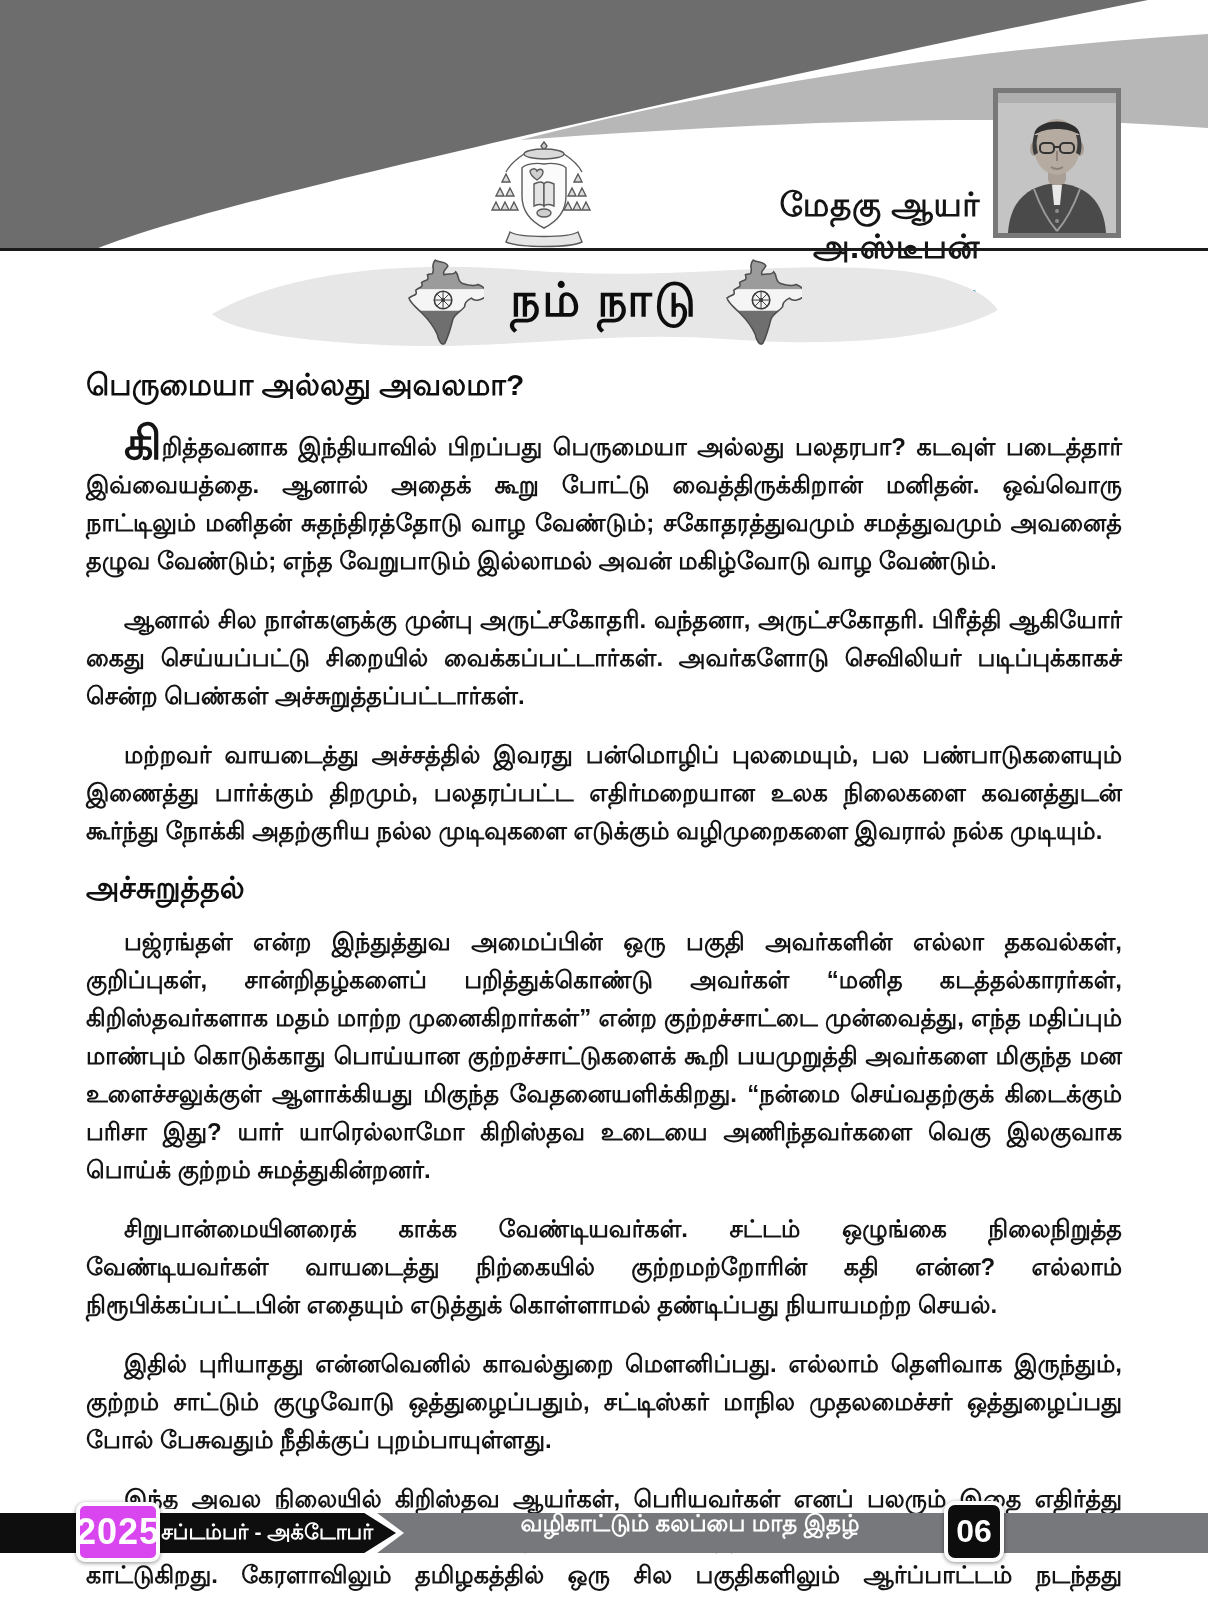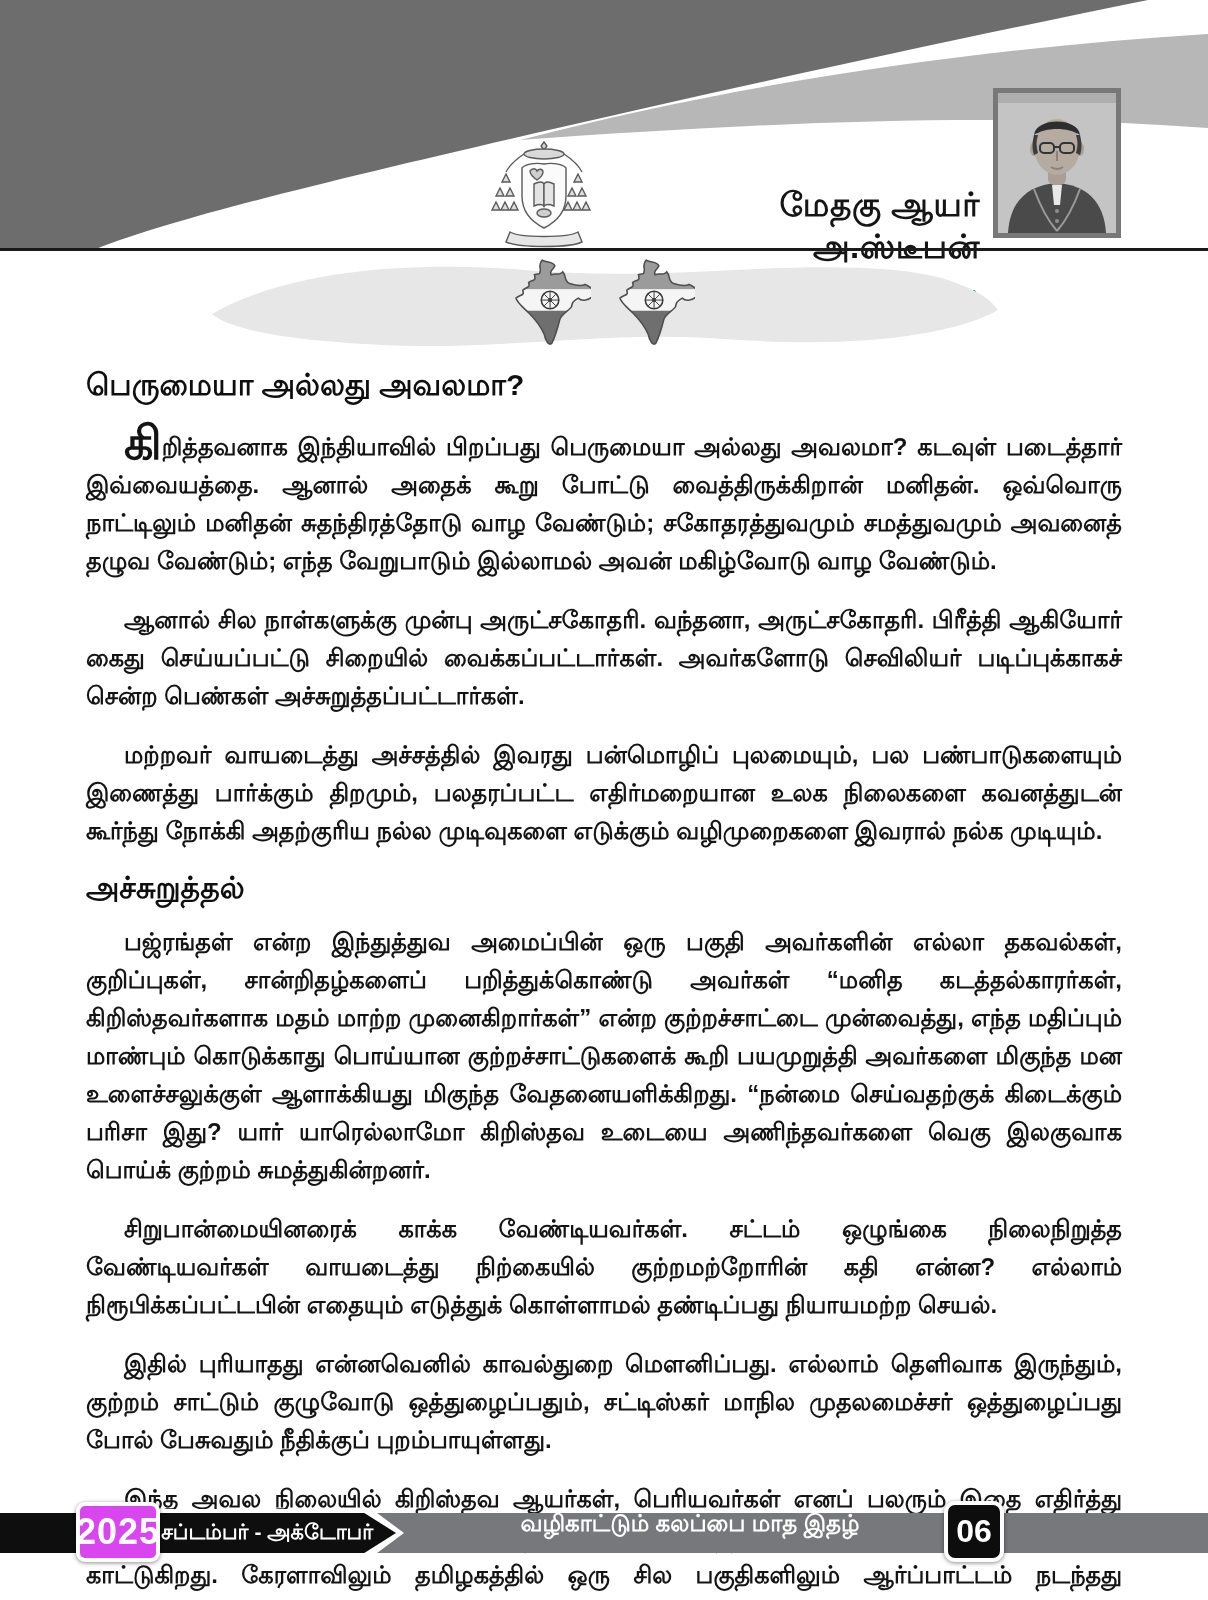--- a/index.html
+++ b/index.html
@@ -169,20 +169,21 @@
         <circle cx="38" cy="43" r="9" fill="none" stroke="#3a3a3a" stroke-width="1.6"></circle>
         <g stroke="#3a3a3a" stroke-width="1">
           <line x1="38" y1="34" x2="38" y2="52"></line>
             <line x1="29" y1="43" x2="47" y2="43"></line>
           <line x1="32" y1="37" x2="44" y2="49"></line>
             <line x1="44" y1="37" x2="32" y2="49"></line>
         </g>
         <circle cx="38" cy="43" r="2" fill="#3a3a3a"></circle>
       </svg>
 
+      <div class="section-title">நம் நாடு</div>
 
       <svg class="india-icon" viewBox="0 0 80 90">
         <defs>
             <clipPath id="india2">
               <path d="M30,2 C35,5 41,3 43,8 C41,12 37,13 39,17 C44,15 49,18 51,14 C55,18 52,24 58,26 C64,28 70,29 74,27 C79,29 84,33 82,39 C78,43 71,45 67,41 C63,43 60,45 60,50 C56,55 50,57 48,63 C46,71 44,79 40,87 C37,91 33,84 32,78 C28,69 23,63 17,57 C11,51 5,47 3,41 C8,37 12,39 10,33 C14,29 18,31 16,25 C20,21 24,25 22,17 C26,15 28,19 28,11 C27,7 28,4 30,2 Z"></path>
             </clipPath>
           </defs>
         <g clip-path="url(#india2)">
           <rect x="0" y="0" width="80" height="32" fill="#9b9b9b"></rect>
           <rect x="0" y="32" width="80" height="22" fill="#f5f5f5"></rect>
@@ -198,21 +199,21 @@
         </g>
         <circle cx="38" cy="43" r="2" fill="#3a3a3a"></circle>
       </svg>
     </div>
   </div>
 </div>
 
 <div class="article">
   <h2>பெருமையா அல்லது அவலமா?</h2>
 
-  <p class="lead"><span class="drop-cap">கி</span><span>றித்தவனாக இந்தியாவில் பிறப்பது பெருமையா அல்லது அவலமா? கடவுள் படைத்தார் இவ்வையத்தை. ஆனால் அதைக் கூறு போட்டு வைத்திருக்கிறான் மனிதன். ஒவ்வொரு நாட்டிலும் மனிதன் சுதந்திரத்தோடு வாழ வேண்டும்; சகோதரத்துவமும் சமத்துவமும் அவனைத் தழுவ வேண்டும்; எந்த வேறுபாடும் இல்லாமல் அவன் மகிழ்வோடு வாழ வேண்டும்.</span></p>
+  <p class="lead"><span class="drop-cap">கி</span><span>றித்தவனாக இந்தியாவில் பிறப்பது பெருமையா அல்லது பலதரபா? கடவுள் படைத்தார் இவ்வையத்தை. ஆனால் அதைக் கூறு போட்டு வைத்திருக்கிறான் மனிதன். ஒவ்வொரு நாட்டிலும் மனிதன் சுதந்திரத்தோடு வாழ வேண்டும்; சகோதரத்துவமும் சமத்துவமும் அவனைத் தழுவ வேண்டும்; எந்த வேறுபாடும் இல்லாமல் அவன் மகிழ்வோடு வாழ வேண்டும்.</span></p>
 
   <p>ஆனால் சில நாள்களுக்கு முன்பு அருட்சகோதரி. வந்தனா, அருட்சகோதரி. பிரீத்தி ஆகியோர் கைது செய்யப்பட்டு சிறையில் வைக்கப்பட்டார்கள். அவர்களோடு செவிலியர் படிப்புக்காகச் சென்ற பெண்கள் அச்சுறுத்தப்பட்டார்கள்.</p>
 
   <p>மற்றவர் வாயடைத்து அச்சத்தில் இவரது பன்மொழிப் புலமையும், பல பண்பாடுகளையும் இணைத்து பார்க்கும் திறமும், பலதரப்பட்ட எதிர்மறையான உலக நிலைகளை கவனத்துடன் கூர்ந்து நோக்கி அதற்குரிய நல்ல முடிவுகளை எடுக்கும் வழிமுறைகளை இவரால் நல்க முடியும்.</p>
 
   <h2>அச்சுறுத்தல்</h2>
 
   <p>பஜ்ரங்தள் என்ற இந்துத்துவ அமைப்பின் ஒரு பகுதி அவர்களின் எல்லா தகவல்கள், குறிப்புகள், சான்றிதழ்களைப் பறித்துக்கொண்டு அவர்கள் “மனித கடத்தல்காரர்கள், கிறிஸ்தவர்களாக மதம் மாற்ற முனைகிறார்கள்” என்ற குற்றச்சாட்டை முன்வைத்து, எந்த மதிப்பும் மாண்பும் கொடுக்காது பொய்யான குற்றச்சாட்டுகளைக் கூறி பயமுறுத்தி அவர்களை மிகுந்த மன உளைச்சலுக்குள் ஆளாக்கியது மிகுந்த வேதனையளிக்கிறது. “நன்மை செய்வதற்குக் கிடைக்கும் பரிசா இது? யார் யாரெல்லாமோ கிறிஸ்தவ உடையை அணிந்தவர்களை வெகு இலகுவாக பொய்க் குற்றம் சுமத்துகின்றனர்.</p>
 
   <p>சிறுபான்மையினரைக் காக்க வேண்டியவர்கள். சட்டம் ஒழுங்கை நிலைநிறுத்த வேண்டியவர்கள் வாயடைத்து நிற்கையில் குற்றமற்றோரின் கதி என்ன? எல்லாம் நிரூபிக்கப்பட்டபின் எதையும் எடுத்துக் கொள்ளாமல் தண்டிப்பது நியாயமற்ற செயல்.</p>

